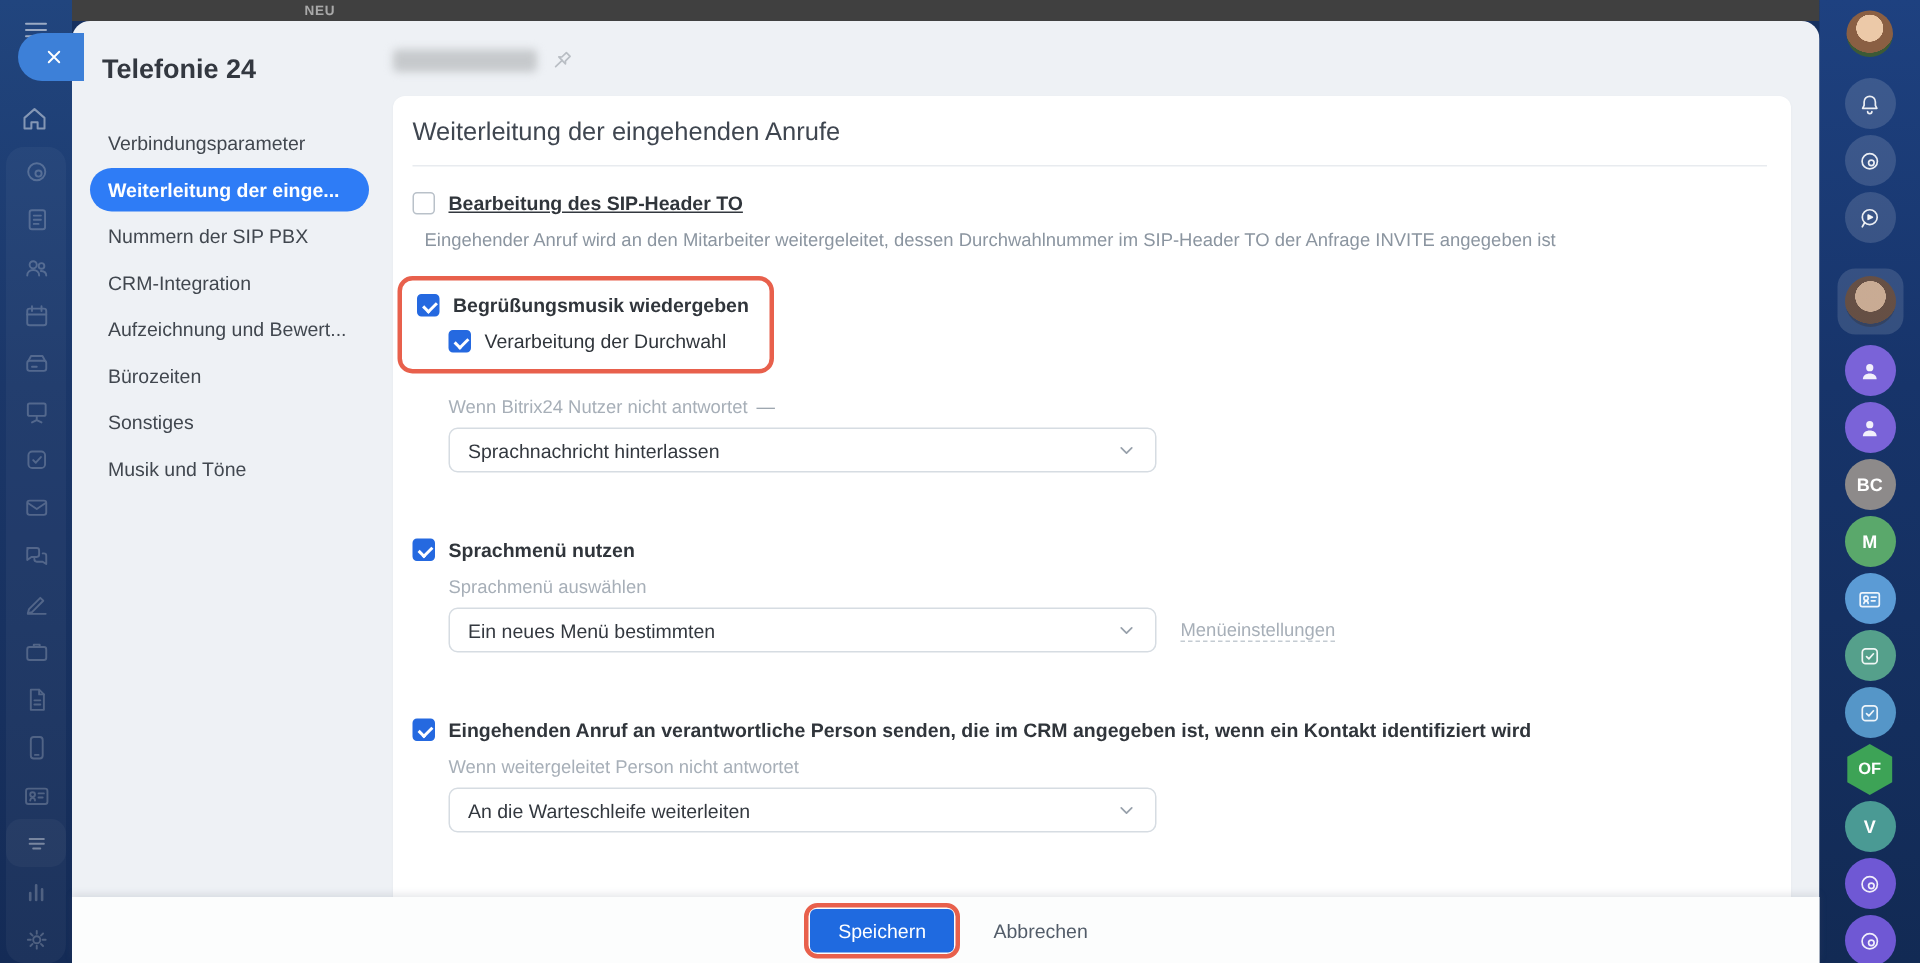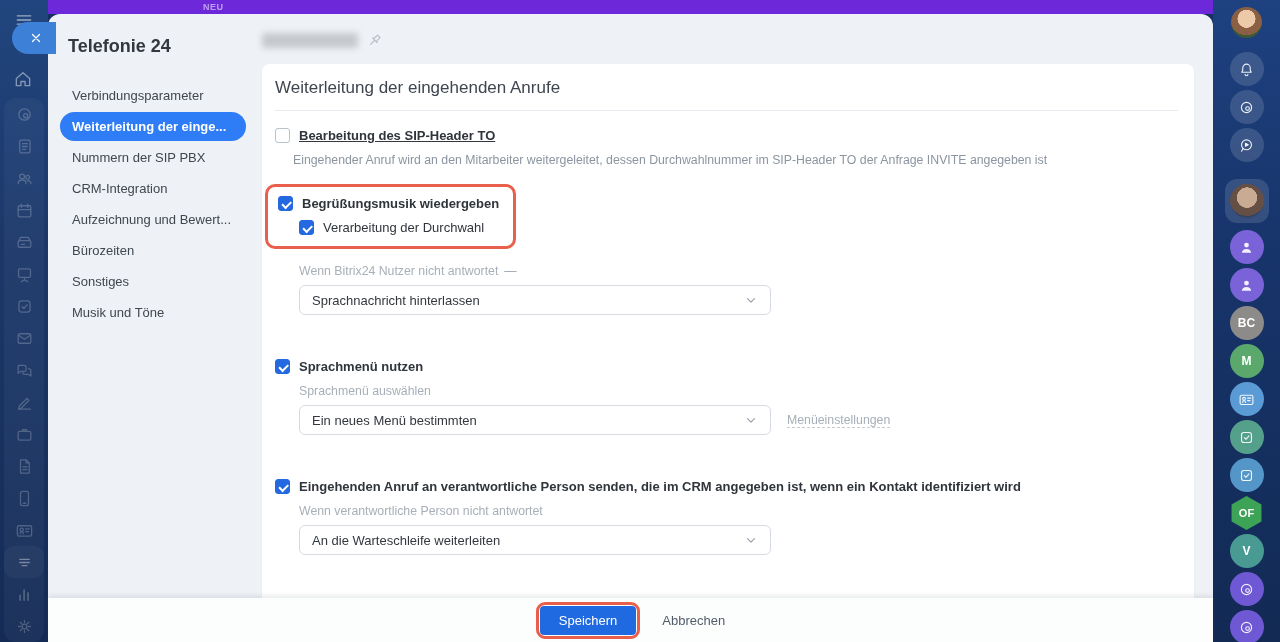--- a/index.html
+++ b/index.html
@@ -27,21 +27,21 @@
     background:rgba(255,255,255,.04);
     display:flex; flex-direction:column; align-items:center;
   }
   .lsb-slot { height:32px; width:40px; display:flex; align-items:center; justify-content:center; color:#fff; opacity:.22; }
   .lsb-slot .icon { width:19px; height:19px; }
   .lsb-slot.lsb-active { opacity:.4; background:rgba(255,255,255,.09); border-radius:10px; }
 
   
   .top-strip {
     position:absolute; left:48px; right:67px; top:0; height:14px;
-    background:#6d28d9; z-index:1;
+    background:#404040; z-index:1;
   }
   .neu-badge {
     position:absolute; left:155px; top:2px; font-size:9px; font-weight:bold;
     color:rgba(255,255,255,.55); letter-spacing:.5px;
   }
 
   
   .panel {
     position:absolute; left:48px; right:67px; top:14px; bottom:0;
     background:#eef1f5; border-radius:12px 12px 0 0; z-index:2;
@@ -81,21 +81,21 @@
     background:#fff; position:relative; flex:none; cursor:pointer;
   }
   .checkbox.checked { background:#2569e0; border-color:#2569e0; }
   .checkbox.checked::after {
     content:''; position:absolute; left:2.5px; top:3.5px; width:7px; height:3.5px;
     border-left:2px solid #fff; border-bottom:2px solid #fff; transform:rotate(-45deg);
   }
   .cb-label { font-size:13px; font-weight:bold; color:#30353b; }
   .cb-label.normal { font-weight:400; }
 
-  .desc { font-size:12.3px; color:#8b95a0; line-height:1.5; margin:8px 0 0 18px; }
+  .desc { font-size:12.3px; color:#8b95a0; line-height:1.5; margin:8px 0 0 8px; }
   .field-label { font-size:12.3px; color:#a7afb8; margin:15px 0 0 24px; }
   .field-label .dash { color:#99a2ac; margin-left:6px; }
 
   .select {
     width:472px; height:30px; margin:7px 0 0 24px;
     border:1px solid #d6dce2; border-radius:6px; background:#fff;
     display:flex; align-items:center; justify-content:space-between;
     padding:0 12px; font-size:13px; color:#33383f; cursor:pointer;
   }
   .select .icon { width:14px; height:14px; color:#98a1ab; }
@@ -403,21 +403,21 @@
             </span>
         </div>
         <span class="menu-settings-link">Menüeinstellungen</span>
       </div>
 
       
       <div class="checkbox-row section-gap">
         <span class="checkbox checked"></span>
         <span class="cb-label">Eingehenden Anruf an verantwortliche Person senden, die im CRM angegeben ist, wenn ein Kontakt identifiziert wird</span>
       </div>
-      <div class="field-label" style="margin-top:10px;">Wenn verantwortliche Person nicht antwortet</div>
+      <div class="field-label" style="margin-top:10px;">Wenn weitergeleitet Person nicht antwortet</div>
       <div class="select">
         <span>An die Warteschleife weiterleiten</span>
         <span class="icon">
             <svg viewBox="0 0 24 24" fill="none" stroke="currentColor" stroke-width="2" stroke-linecap="round" stroke-linejoin="round">
               <path d="M6 9.5l6 6 6-6"></path>
             </svg>
           </span>
       </div>
 
       <div class="queue-heading">Eingehenden Anruf an Gruppen der Warteschleifen weiterleiten</div>

